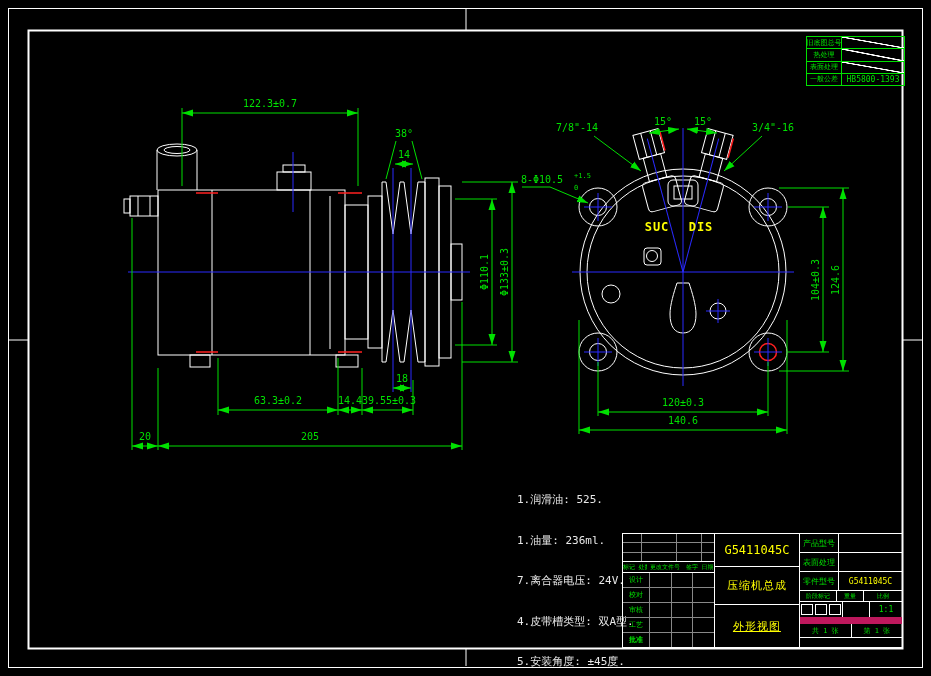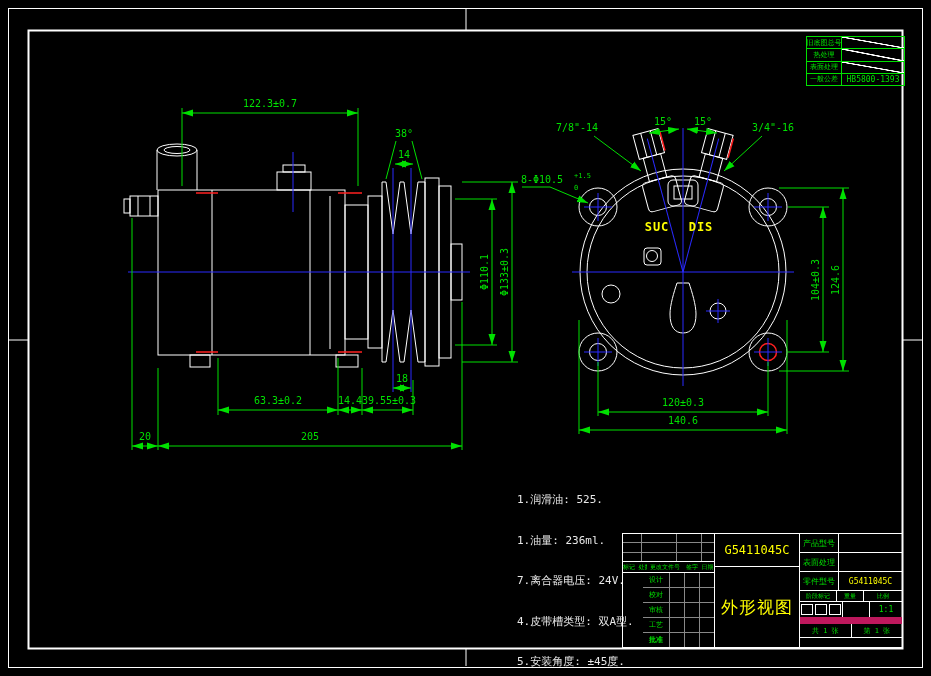--- a/index.html
+++ b/index.html
@@ -29,29 +29,29 @@
   .revgrid{height:27px;display:flex;flex-direction:column;border-bottom:1px solid #fff;}
   .revgrid .r{flex:1;display:flex;border-bottom:1px solid #888;}
   .revgrid .r:last-child{border-bottom:none;}
   .revgrid .c{border-right:1px solid #888;}
   .revgrid .c1{width:18px;}.revgrid .c2{width:34px;}.revgrid .c3{width:24px;}
   .revgrid .c4{flex:1;border-right:none;}
   .revhead{height:10px;display:flex;border-bottom:1px solid #fff;font-size:6px;align-items:center;}
   .revhead span{display:block;text-align:center;white-space:nowrap;overflow:hidden;}
   .rh1{width:24px;}.rh2{width:36px;}.rh3{width:18px;}.rh4{flex:1;}
   .signrows{flex:1;display:flex;flex-direction:column;}
-  .signrows .sr{flex:1;display:flex;border-bottom:1px solid #888;font-size:7px;margin-left:20px;}
+  .signrows .sr{flex:1;display:flex;border-bottom:1px solid #888;font-size:7px;}
   .signrows .sr:last-child{border-bottom:none;font-weight:bold;}
   .signrows .sl{width:26px;border-right:1px solid #888;display:flex;align-items:center;justify-content:center;}
   .signrows .sc{flex:1;border-right:1px solid #888;}
   .signrows .sc:last-child{border-right:none;}
   .tb-colB .cell{display:flex;align-items:center;justify-content:center;color:#ffff00;border-bottom:1px solid #fff;}
   .tb-colB .cb1{height:32px;font-size:12px;}
   .tb-colB .cb2{height:37px;font-size:11px;letter-spacing:1px;}
-  .tb-colB .cb3{flex:1;border-bottom:none;font-size:17px;letter-spacing:1px;}
+  .tb-colB .cb3{flex:1;border-bottom:none;font-size:11px;letter-spacing:1px;text-decoration:underline;}
   .tb-colC .ir{height:18px;display:flex;border-bottom:1px solid #fff;font-size:8px;}
   .tb-colC .il{width:38px;border-right:1px solid #fff;display:flex;align-items:center;justify-content:center;white-space:nowrap;}
   .tb-colC .iv{flex:1;display:flex;align-items:center;justify-content:center;color:#ffff00;font-size:8px;white-space:nowrap;}
   .stagehead{height:10px;display:flex;border-bottom:1px solid #fff;font-size:6px;}
   .stagehead div{display:flex;align-items:center;justify-content:center;border-right:1px solid #fff;white-space:nowrap;overflow:hidden;}
   .stagehead div:last-child{border-right:none;}
   .sh1{width:36px;}.sh2{width:26px;}.sh3{flex:1;}
   .stageval{height:15px;display:flex;border-bottom:7px solid #be185d;}
   .stageval .b{width:10px;border:1px solid #fff;margin:2px 1px;}
   .stageval .w{width:26px;border-left:1px solid #fff;border-right:1px solid #fff;margin-left:auto;}
@@ -311,20 +311,21 @@
         <div class="sr">
             <div class="sl">批准</div>
             <div class="sc"></div>
             <div class="sc"></div>
             <div class="sc"></div>
           </div>
       </div>
     </div>
     <div class="tb-colB">
       <div class="cell cb1">G5411045C</div>
+      <div class="cell cb2">压缩机总成</div>
       <div class="cell cb3">外形视图</div>
     </div>
     <div class="tb-colC">
       <div class="ir">
         <div class="il">产品型号</div>
         <div class="iv"></div>
       </div>
       <div class="ir">
         <div class="il">表面处理</div>
         <div class="iv"></div>

